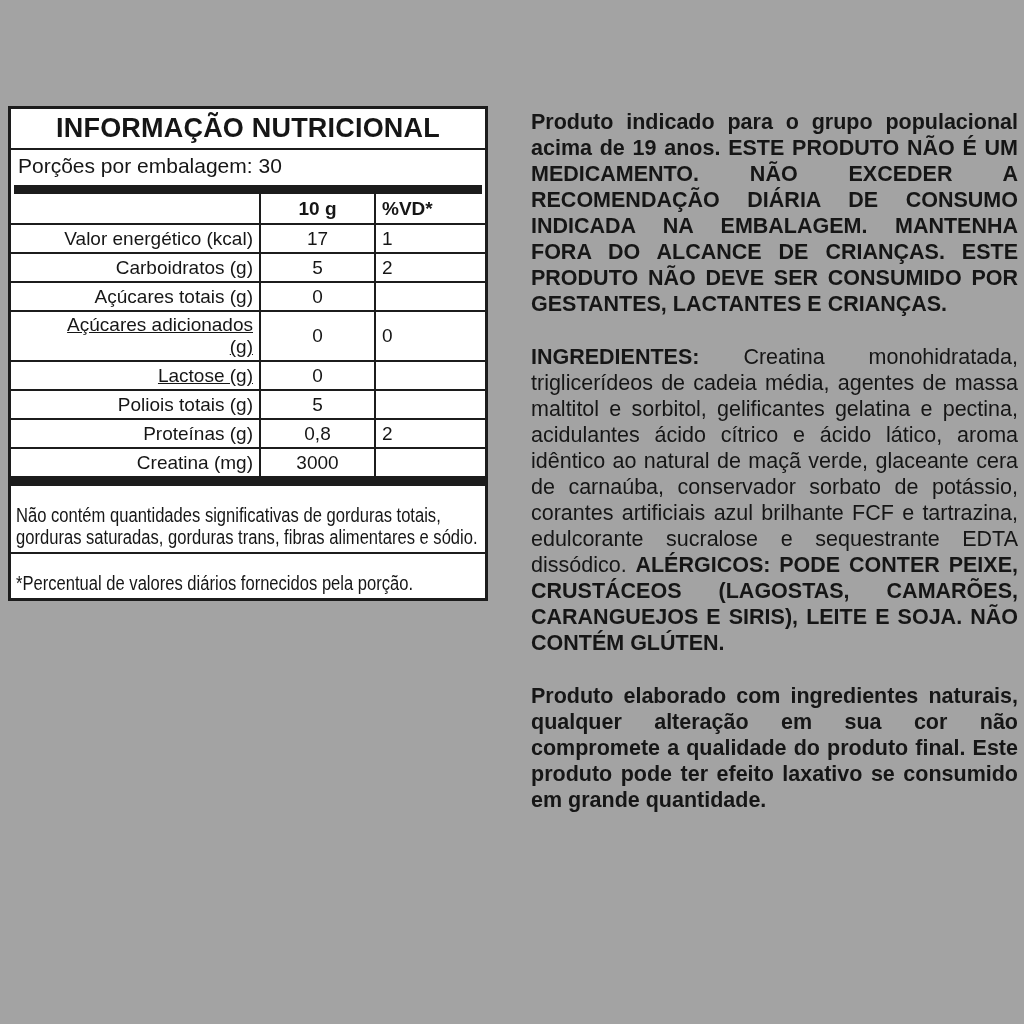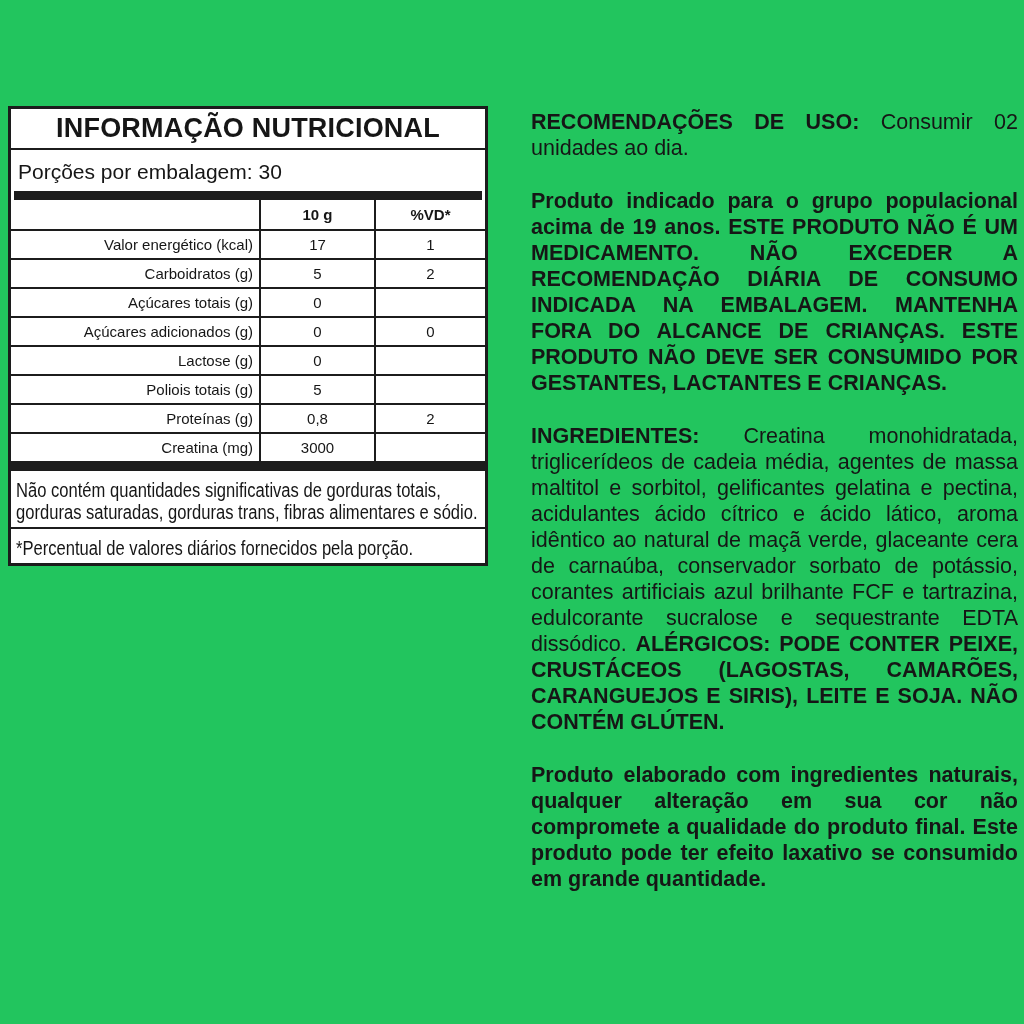--- a/index.html
+++ b/index.html
@@ -2,57 +2,57 @@
 <html><head>
 <meta charset="utf-8">
 <style>
   html, body {
     margin: 0; padding: 0;
     width: 1024px; height: 1024px;
     background: #ffffff;
     font-family: "Liberation Sans", sans-serif;
     color: #161616;
   }
-  .page { position: relative; width: 1024px; height: 1024px; background: #22c55e; overflow: hidden; }
+  .page { position: relative; width: 1024px; height: 1024px; background: #a3a3a3; overflow: hidden; }
 
   
   .nt {
     position: absolute; left: 8px; top: 106px; width: 480px;
     border: 3px solid #1c1c1c; background: #fff; box-sizing: border-box;
   }
   .nt-title {
     font-weight: 700; font-size: 27px; line-height: 30px;
     text-align: center; padding: 4px 2px 5px;
     border-bottom: 2px solid #1c1c1c; letter-spacing: 0.2px;
   }
   .nt-serv {
-    font-size: 21px; line-height: 26px; padding: 9px 7px 6px;
+    font-size: 21px; line-height: 26px; padding: 3px 7px 6px;
   }
   .nt-thickbar { height: 9px; background: #1c1c1c; margin: 0 3px; }
   .nt-row {
     display: grid; grid-template-columns: 248px 117px 1fr;
     align-items: center; min-height: 27px;
-    font-size: 15px; line-height: 22px;
+    font-size: 19px; line-height: 22px;
     border-bottom: 2px solid #1c1c1c;
   }
   .nt-row:last-of-type { border-bottom: none; }
   .nt-row .c { padding: 2px 6px; box-sizing: border-box; }
   .nt-row .c-label { text-align: right; }
   .nt-row .c-amt {
     border-left: 2px solid #1c1c1c; border-right: 2px solid #1c1c1c;
     text-align: center; align-self: stretch; display: flex;
     align-items: center; justify-content: center;
   }
-  .nt-row .c-dv { text-align: center; }
+  .nt-row .c-dv { }
   .nt-row.hdr { font-weight: 700; min-height: 29px; }
   .ind-1 .c-label { padding-left: 10px; }
-  .ind-2 .c-label { padding-left: 36px; }
+  .ind-2 .c-label { padding-left: 36px; text-decoration: underline; }
   .nt-foot { border-top: 8px solid #1c1c1c; }
   .nt-foot1, .nt-foot2 {
-    font-size: 19.5px; line-height: 22px; padding: 8px 5px 4px;
+    font-size: 19.5px; line-height: 22px; padding: 18px 5px 4px;
     overflow: hidden; white-space: normal;
   }
   .nt-foot1 { border-bottom: 2px solid #1c1c1c; }
   .condense { display: block; transform: scaleX(0.85); transform-origin: 0 0; width: 117.5%; }
 
   
   .rightcol {
     position: absolute; left: 531px; top: 109px; width: 487px;
     font-size: 21.5px; line-height: 26px; text-align: justify;
   }
@@ -124,21 +124,20 @@
       <div class="nt-foot1">
         <span class="condense">Não contém quantidades significativas de gorduras totais, gorduras saturadas, gorduras trans, fibras alimentares e sódio.</span>
       </div>
       <div class="nt-foot2">
         <span class="condense">*Percentual de valores diários fornecidos pela porção.</span>
       </div>
     </div>
   </div>
 
   <div class="rightcol">
-    <p><span class="b">RECOMENDAÇÕES DE USO:</span><span> Consumir 02 unidades ao dia.</span></p>
 
     <p class="b">Produto indicado para o grupo populacional acima de 19 anos. ESTE PRODUTO NÃO É UM MEDICAMENTO. NÃO EXCEDER A RECOMENDAÇÃO DIÁRIA DE CONSUMO INDICADA NA EMBALAGEM. MANTENHA FORA DO ALCANCE DE CRIANÇAS. ESTE PRODUTO NÃO DEVE SER CONSUMIDO POR GESTANTES, LACTANTES E CRIANÇAS.</p>
 
     <p><span class="b">INGREDIENTES:</span><span> Creatina monohidratada, triglicerídeos de cadeia média, agentes de massa maltitol e sorbitol, gelificantes gelatina e pectina, acidulantes ácido cítrico e ácido lático, aroma idêntico ao natural de maçã verde, glaceante cera de carnaúba, conservador sorbato de potássio, corantes artificiais azul brilhante FCF e tartrazina, edulcorante sucralose e sequestrante EDTA dissódico. </span><span class="b"> ALÉRGICOS: PODE CONTER PEIXE, CRUSTÁCEOS (LAGOSTAS, CAMARÕES, CARANGUEJOS E SIRIS), LEITE E SOJA. NÃO CONTÉM GLÚTEN.</span></p>
 
 
     <p class="b">Produto elaborado com ingredientes naturais, qualquer alteração em sua cor não compromete a qualidade do produto final. Este produto pode ter efeito laxativo se consumido em grande quantidade.</p>
   </div>
 
 </div>

